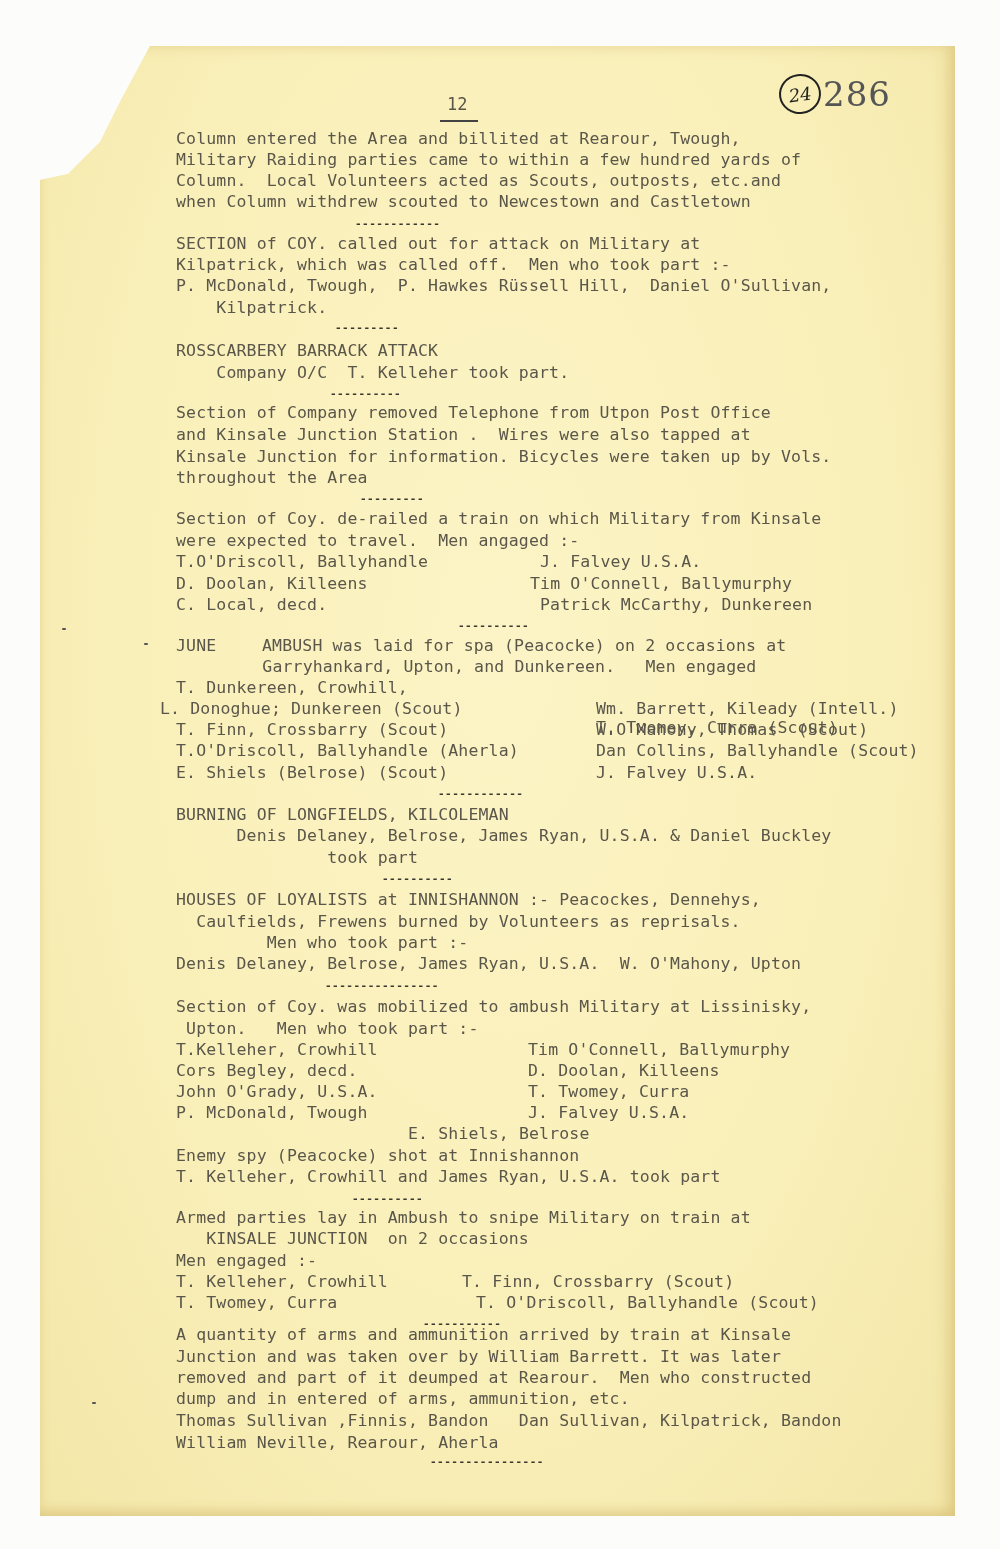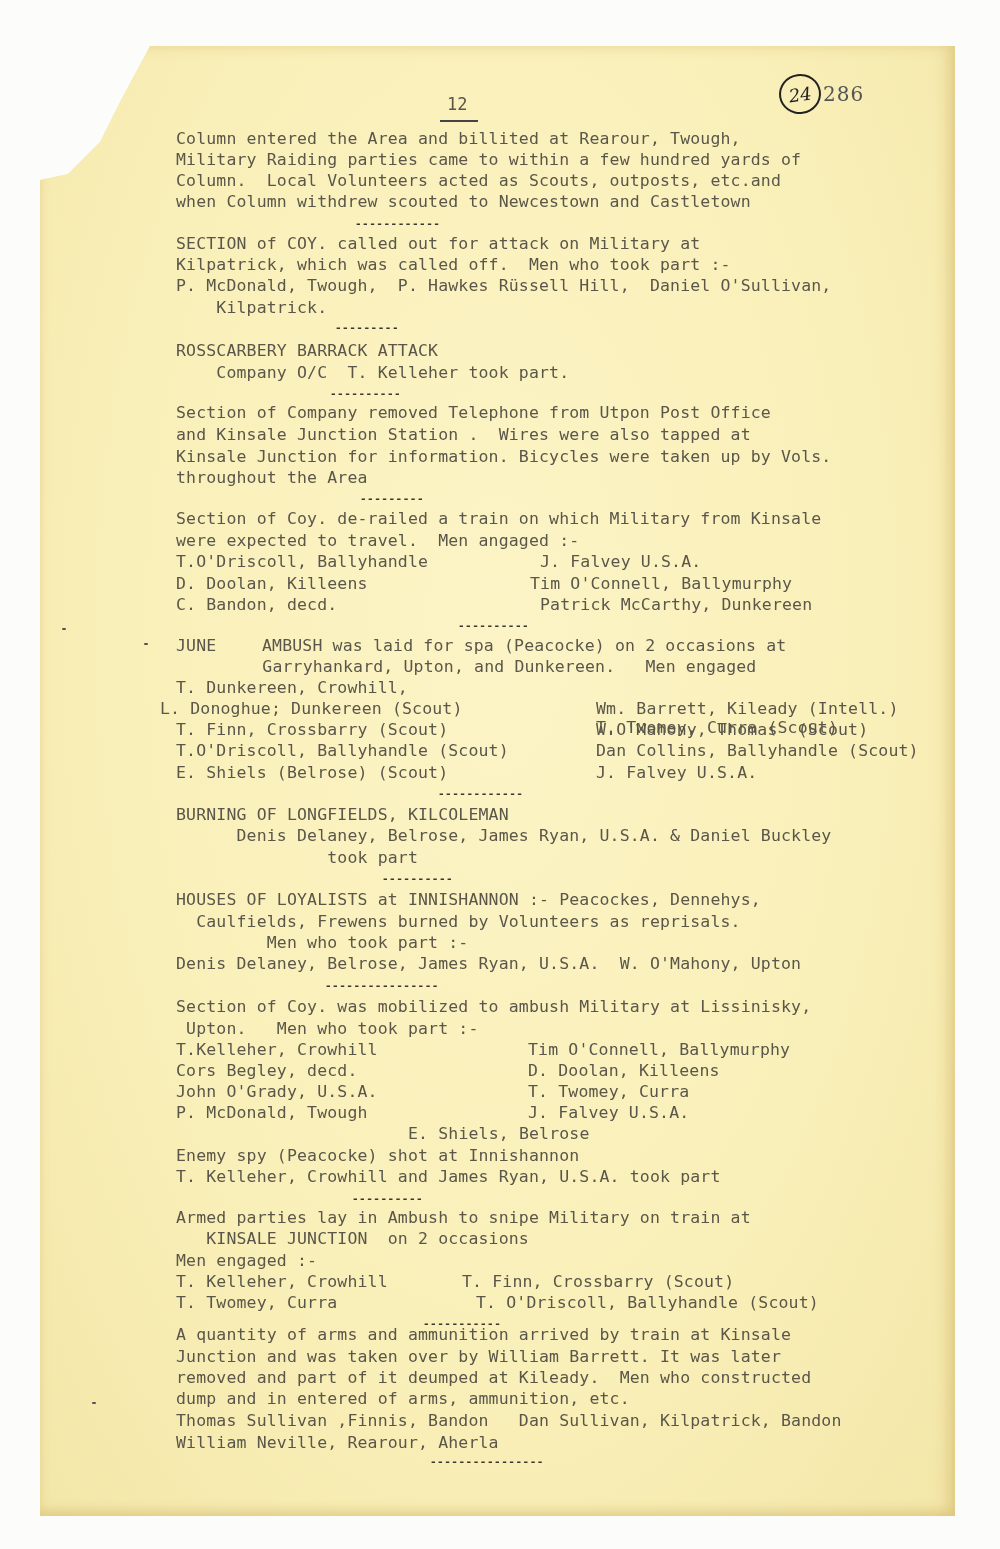--- a/index.html
+++ b/index.html
@@ -28,21 +28,21 @@
     position: absolute; left: 447px; top: 94px; font-family: "DejaVu Sans Mono", monospace;
     font-size: 17px; color: #5a564a;
   }
   .pageno-line { position: absolute; left: 440px; top: 120px; width: 38px; height: 2px; background: #444; }
   .folio-wrap { position: absolute; left: 779px; top: 74px; display: flex; align-items: center; }
   .folio-circle {
     width: 38px; height: 36px; border: 2.5px solid #222; border-radius: 50%;
     font-family: "DejaVu Serif", serif; font-style: italic; font-size: 18px; color: #222;
     display: flex; align-items: center; justify-content: center; transform: rotate(-8deg);
   }
-  .folio-num { font-family: "DejaVu Serif", serif; font-size: 20px; color: #555; margin-left: 2px; letter-spacing: 1px; }
+  .folio-num { font-family: "DejaVu Serif", serif; font-size: 34px; color: #555; margin-left: 2px; letter-spacing: 1px; }
   .uline { text-decoration-thickness: 2px; text-underline-offset: 6px; }
   .speck { position: absolute; width: 4px; height: 2px; background: #555; border-radius: 1px; }
 </style>
 </head>
 <body>
 
 <div class="paper"></div>
 
 <div class="pageno">12</div>
 <div class="pageno-line"></div>
@@ -72,34 +72,34 @@
 <div class="txt" style="left:176px;top:446px">Kinsale Junction for information. Bicycles were taken up by Vols.</div>
 <div class="txt" style="left:176px;top:467px">throughout the Area</div>
 <div class="rule" style="left:360px;top:493px">---------</div>
 
 <div class="txt" style="left:176px;top:508px">Section of Coy. de-railed a train on which Military from Kinsale</div>
 <div class="txt" style="left:176px;top:530px">were expected to travel.  Men angaged :-</div>
 <div class="txt" style="left:176px;top:551px">T.O'Driscoll, Ballyhandle</div>
 <div class="txt" style="left:540px;top:551px">J. Falvey U.S.A.</div>
 <div class="txt" style="left:176px;top:573px">D. Doolan, Killeens</div>
 <div class="txt" style="left:530px;top:573px">Tim O'Connell, Ballymurphy</div>
-<div class="txt" style="left:176px;top:594px">C. Bandon, decd.</div>
+<div class="txt" style="left:176px;top:594px">C. Local, decd.</div>
 <div class="txt" style="left:540px;top:594px">Patrick McCarthy, Dunkereen</div>
 <div class="rule" style="left:458px;top:620px">----------</div>
 
 <div class="txt uline" style="left:176px;top:635px">JUNE</div>
 <div class="txt" style="left:262px;top:635px">AMBUSH was laid for spa (Peacocke) on 2 occasions at</div>
 <div class="txt" style="left:222px;top:656px">    Garryhankard, Upton, and Dunkereen.   Men engaged</div>
 <div class="txt" style="left:176px;top:677px">T. Dunkereen, Crowhill,</div>
 <div class="txt" style="left:596px;top:717px">T. Twomey, Curra (Scout)</div>
 <div class="txt" style="left:160px;top:698px">L. Donoghue; Dunkereen (Scout)</div>
 <div class="txt" style="left:596px;top:698px">Wm. Barrett, Kileady (Intell.)</div>
 <div class="txt" style="left:176px;top:719px">T. Finn, Crossbarry (Scout)</div>
 <div class="txt" style="left:596px;top:719px">W.O'Mahony, Thomas  (Scout)</div>
-<div class="txt" style="left:176px;top:740px">T.O'Driscoll, Ballyhandle (Scout)</div>
+<div class="txt" style="left:176px;top:740px">T.O'Driscoll, Ballyhandle (Aherla)</div>
 <div class="txt" style="left:596px;top:740px">Dan Collins, Ballyhandle (Scout)</div>
 <div class="txt" style="left:176px;top:762px">E. Shiels (Belrose) (Scout)</div>
 <div class="txt" style="left:596px;top:762px">J. Falvey U.S.A.</div>
 <div class="rule" style="left:438px;top:788px">------------</div>
 
 <div class="txt" style="left:176px;top:804px">BURNING OF LONGFIELDS, KILCOLEMAN</div>
 <div class="txt" style="left:176px;top:825px">      Denis Delaney, Belrose, James Ryan, U.S.A. &amp; Daniel Buckley</div>
 <div class="txt" style="left:176px;top:847px">               took part</div>
 <div class="rule" style="left:382px;top:873px">----------</div>
 
@@ -128,21 +128,21 @@
 <div class="txt" style="left:176px;top:1228px">   KINSALE JUNCTION  on 2 occasions</div>
 <div class="txt" style="left:176px;top:1250px">Men engaged :-</div>
 <div class="txt" style="left:176px;top:1271px">T. Kelleher, Crowhill</div>
 <div class="txt" style="left:462px;top:1271px">T. Finn, Crossbarry (Scout)</div>
 <div class="txt" style="left:176px;top:1292px">T. Twomey, Curra</div>
 <div class="txt" style="left:476px;top:1292px">T. O'Driscoll, Ballyhandle (Scout)</div>
 <div class="rule" style="left:423px;top:1318px">-----------</div>
 
 <div class="txt" style="left:176px;top:1324px">A quantity of arms and ammunition arrived by train at Kinsale</div>
 <div class="txt" style="left:176px;top:1346px">Junction and was taken over by William Barrett. It was later</div>
-<div class="txt" style="left:176px;top:1367px">removed and part of it deumped at Kileady.  Men who constructed</div>
+<div class="txt" style="left:176px;top:1367px">removed and part of it deumped at Rearour.  Men who constructed</div>
 <div class="txt" style="left:176px;top:1388px">dump and in entered of arms, ammunition, etc.</div>
 <div class="txt" style="left:176px;top:1410px">Thomas Sullivan ,Finnis, Bandon   Dan Sullivan, Kilpatrick, Bandon</div>
 <div class="txt" style="left:176px;top:1432px">William Neville, Rearour, Aherla</div>
 <div class="rule" style="left:430px;top:1456px">----------------</div>
 
 <div class="speck" style="left:144px;top:643px"></div>
 <div class="speck" style="left:62px;top:628px"></div>
 <div class="speck" style="left:92px;top:1402px"></div>
 
 </body></html>

